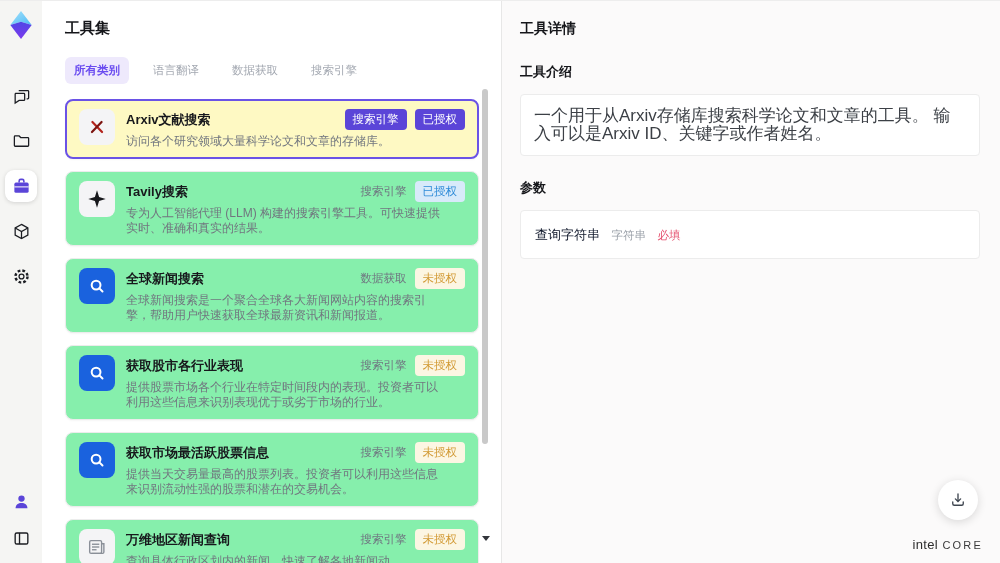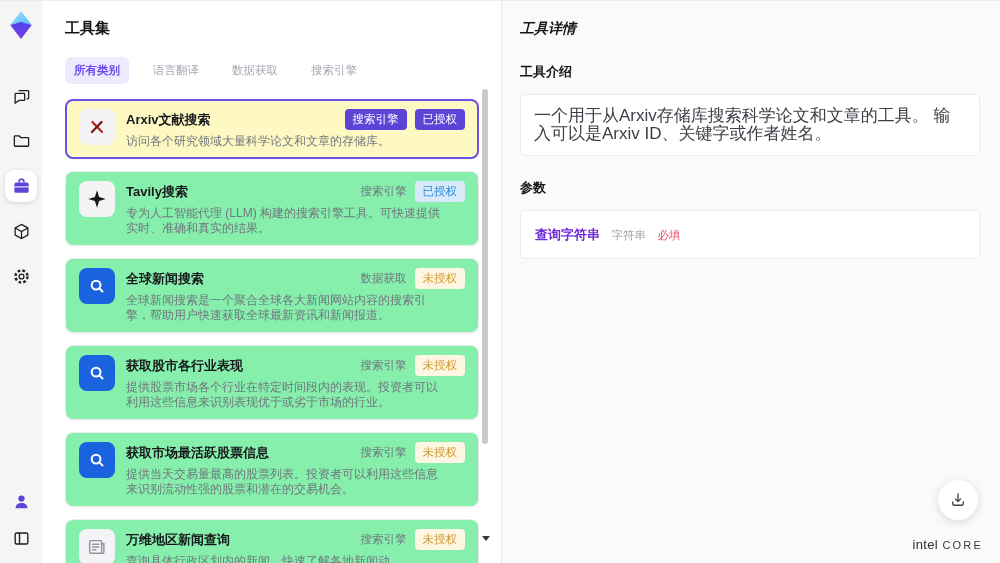--- a/index.html
+++ b/index.html
@@ -50,26 +50,26 @@
   .t-desc { margin-top:4px; font-size:12px; line-height:15px; color:#71767f; max-width:318px; }
 
   .scrollbar { position:absolute; top:88px; bottom:30px; right:13px; width:6px; }
   .scroll-thumb { width:6px; height:355px; background:#c9c9c9; border-radius:3px; }
   .scroll-caret { position:absolute; right:11px; bottom:22px; width:0; height:0;
                   border-left:4px solid transparent; border-right:4px solid transparent;
                   border-top:5px solid #33363b; cursor:pointer; }
 
   
   .right-panel { flex:1; background:#fbfafa; position:relative; padding:19px 20px 0 18px; }
-  .detail-title { font-size:14px; font-weight:bold; color:#15161a; margin-bottom:25px;font-style:italic; }
+  .detail-title { font-size:14px; font-weight:bold; color:#15161a; margin-bottom:25px; }
   .section-h { font-size:13px; font-weight:bold; color:#15161a; margin-bottom:13px; }
   .card { background:#fff; border:1px solid #ececec; border-radius:4px; }
   .intro-card { padding:12px 13px; margin-bottom:23px; font-size:17px; color:#3c4046; line-height:18px; }
   .param-card { padding:14px; }
-  .param-name { font-size:13px; font-weight:bold; color:#6d28d9; }
+  .param-name { font-size:13px; font-weight:normal; color:#0f172a; }
   .param-type { font-size:11.5px; color:#9ba1a9; margin-left:7px; }
   .param-required { font-size:11.5px; color:#e5506e; margin-left:7px; }
   .param-desc { margin-top:11px; font-size:12.5px; color:#4a4f56; }
 
   .fab { position:absolute; right:22px; bottom:43px; width:40px; height:40px;
          border-radius:50%; background:#fff; box-shadow:0 2px 10px rgba(0,0,0,.14);
          display:flex; align-items:center; justify-content:center; cursor:pointer; }
   .fab svg { width:18px; height:18px; }
   .intel { position:absolute; right:17px; bottom:10px; color:#2d2d2d; white-space:nowrap; }
   .intel .i-word { font-size:13px; letter-spacing:.3px;padding-left:13px; }

